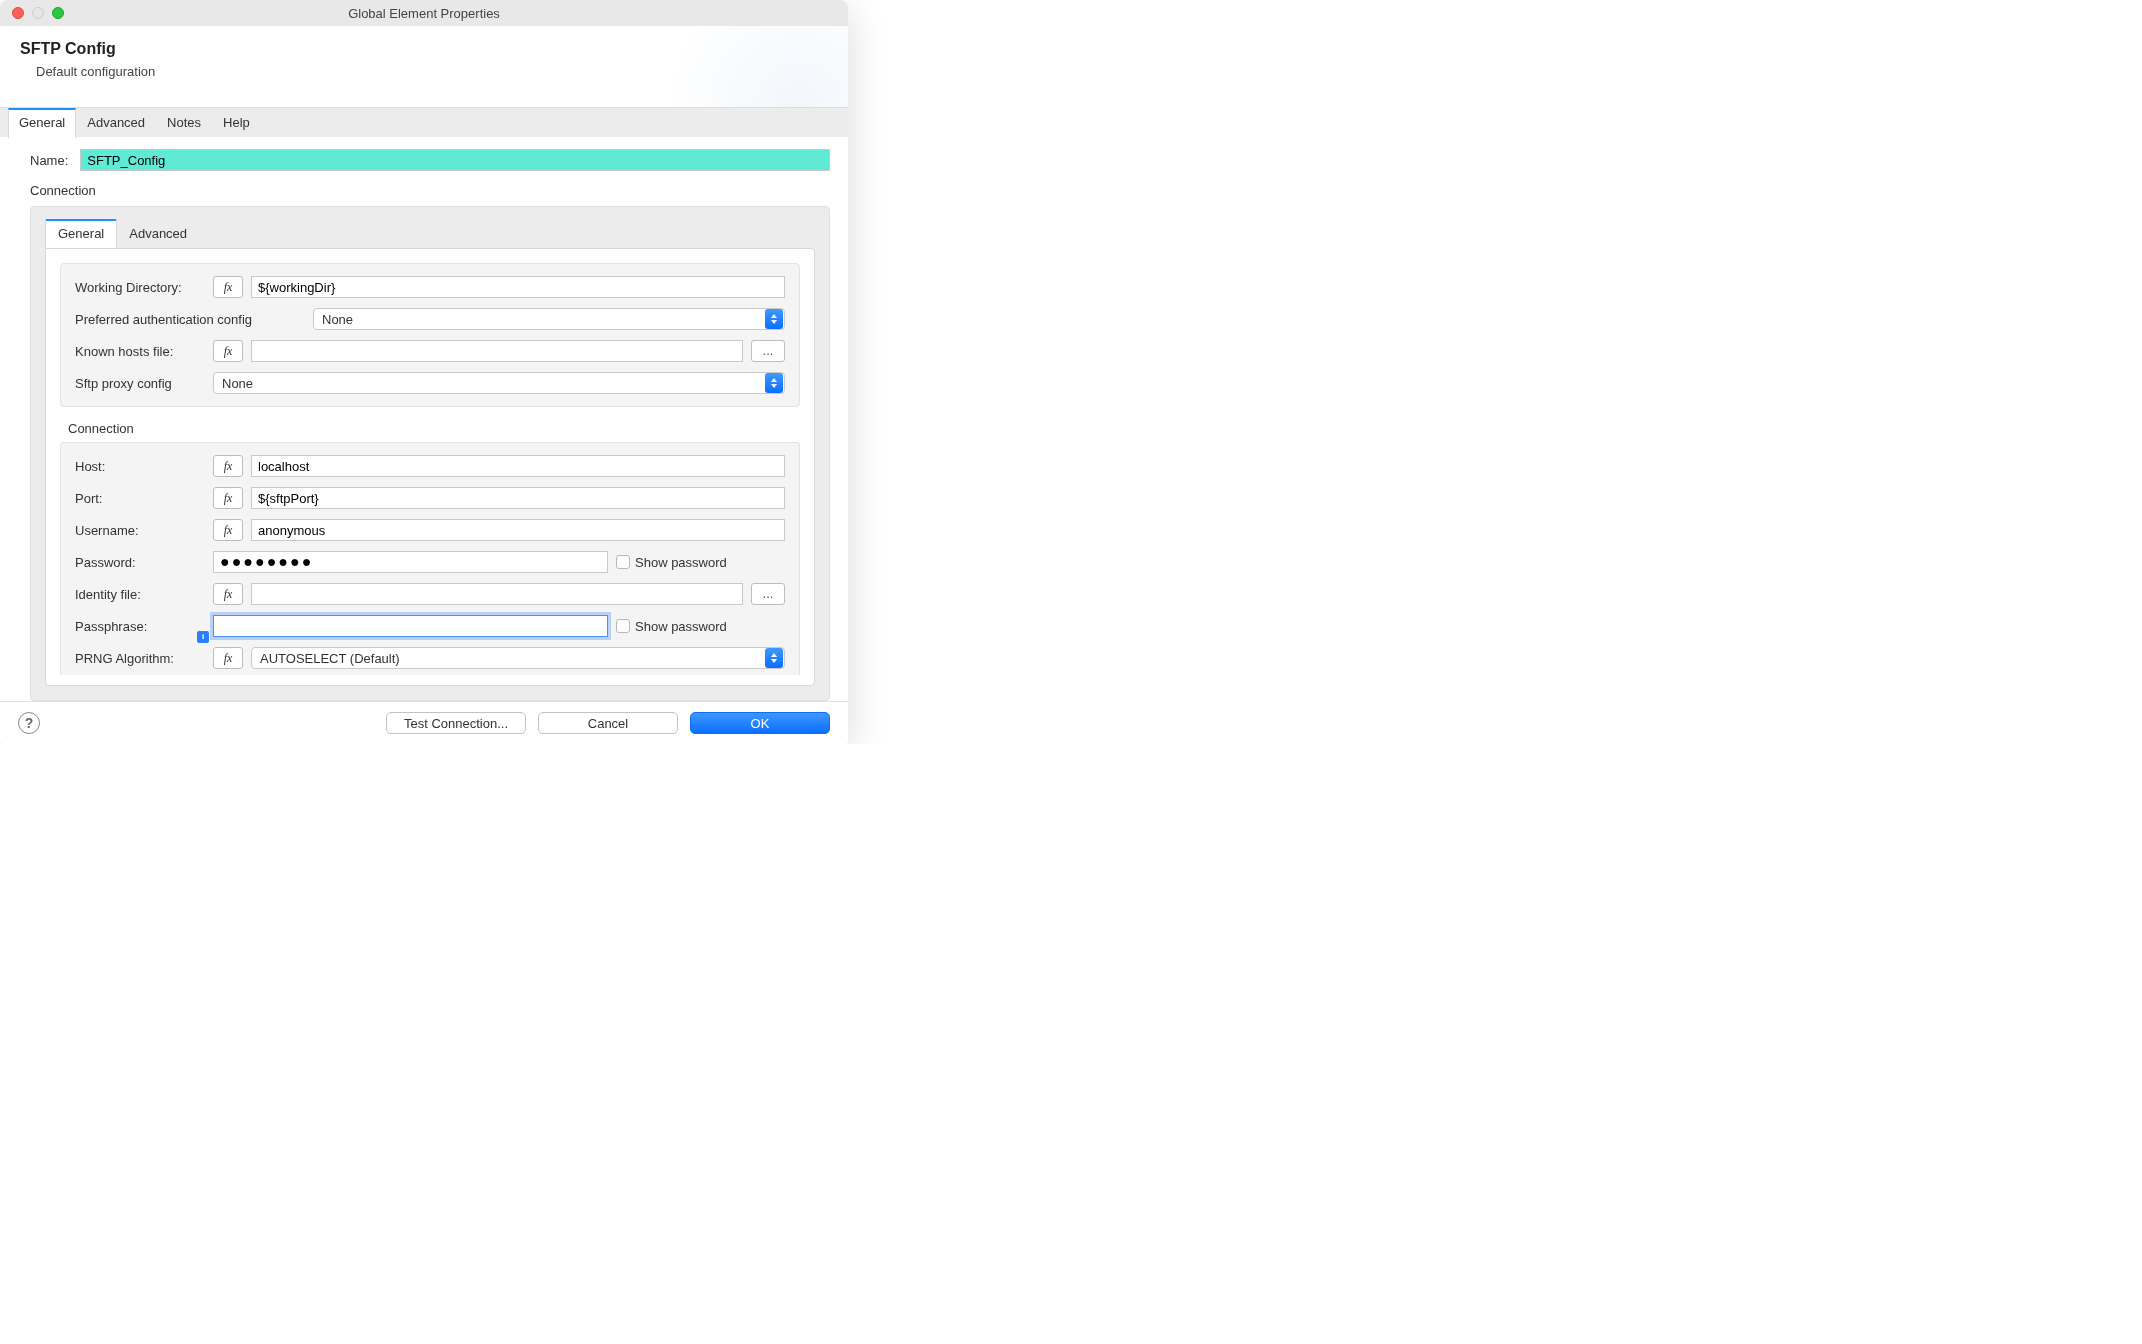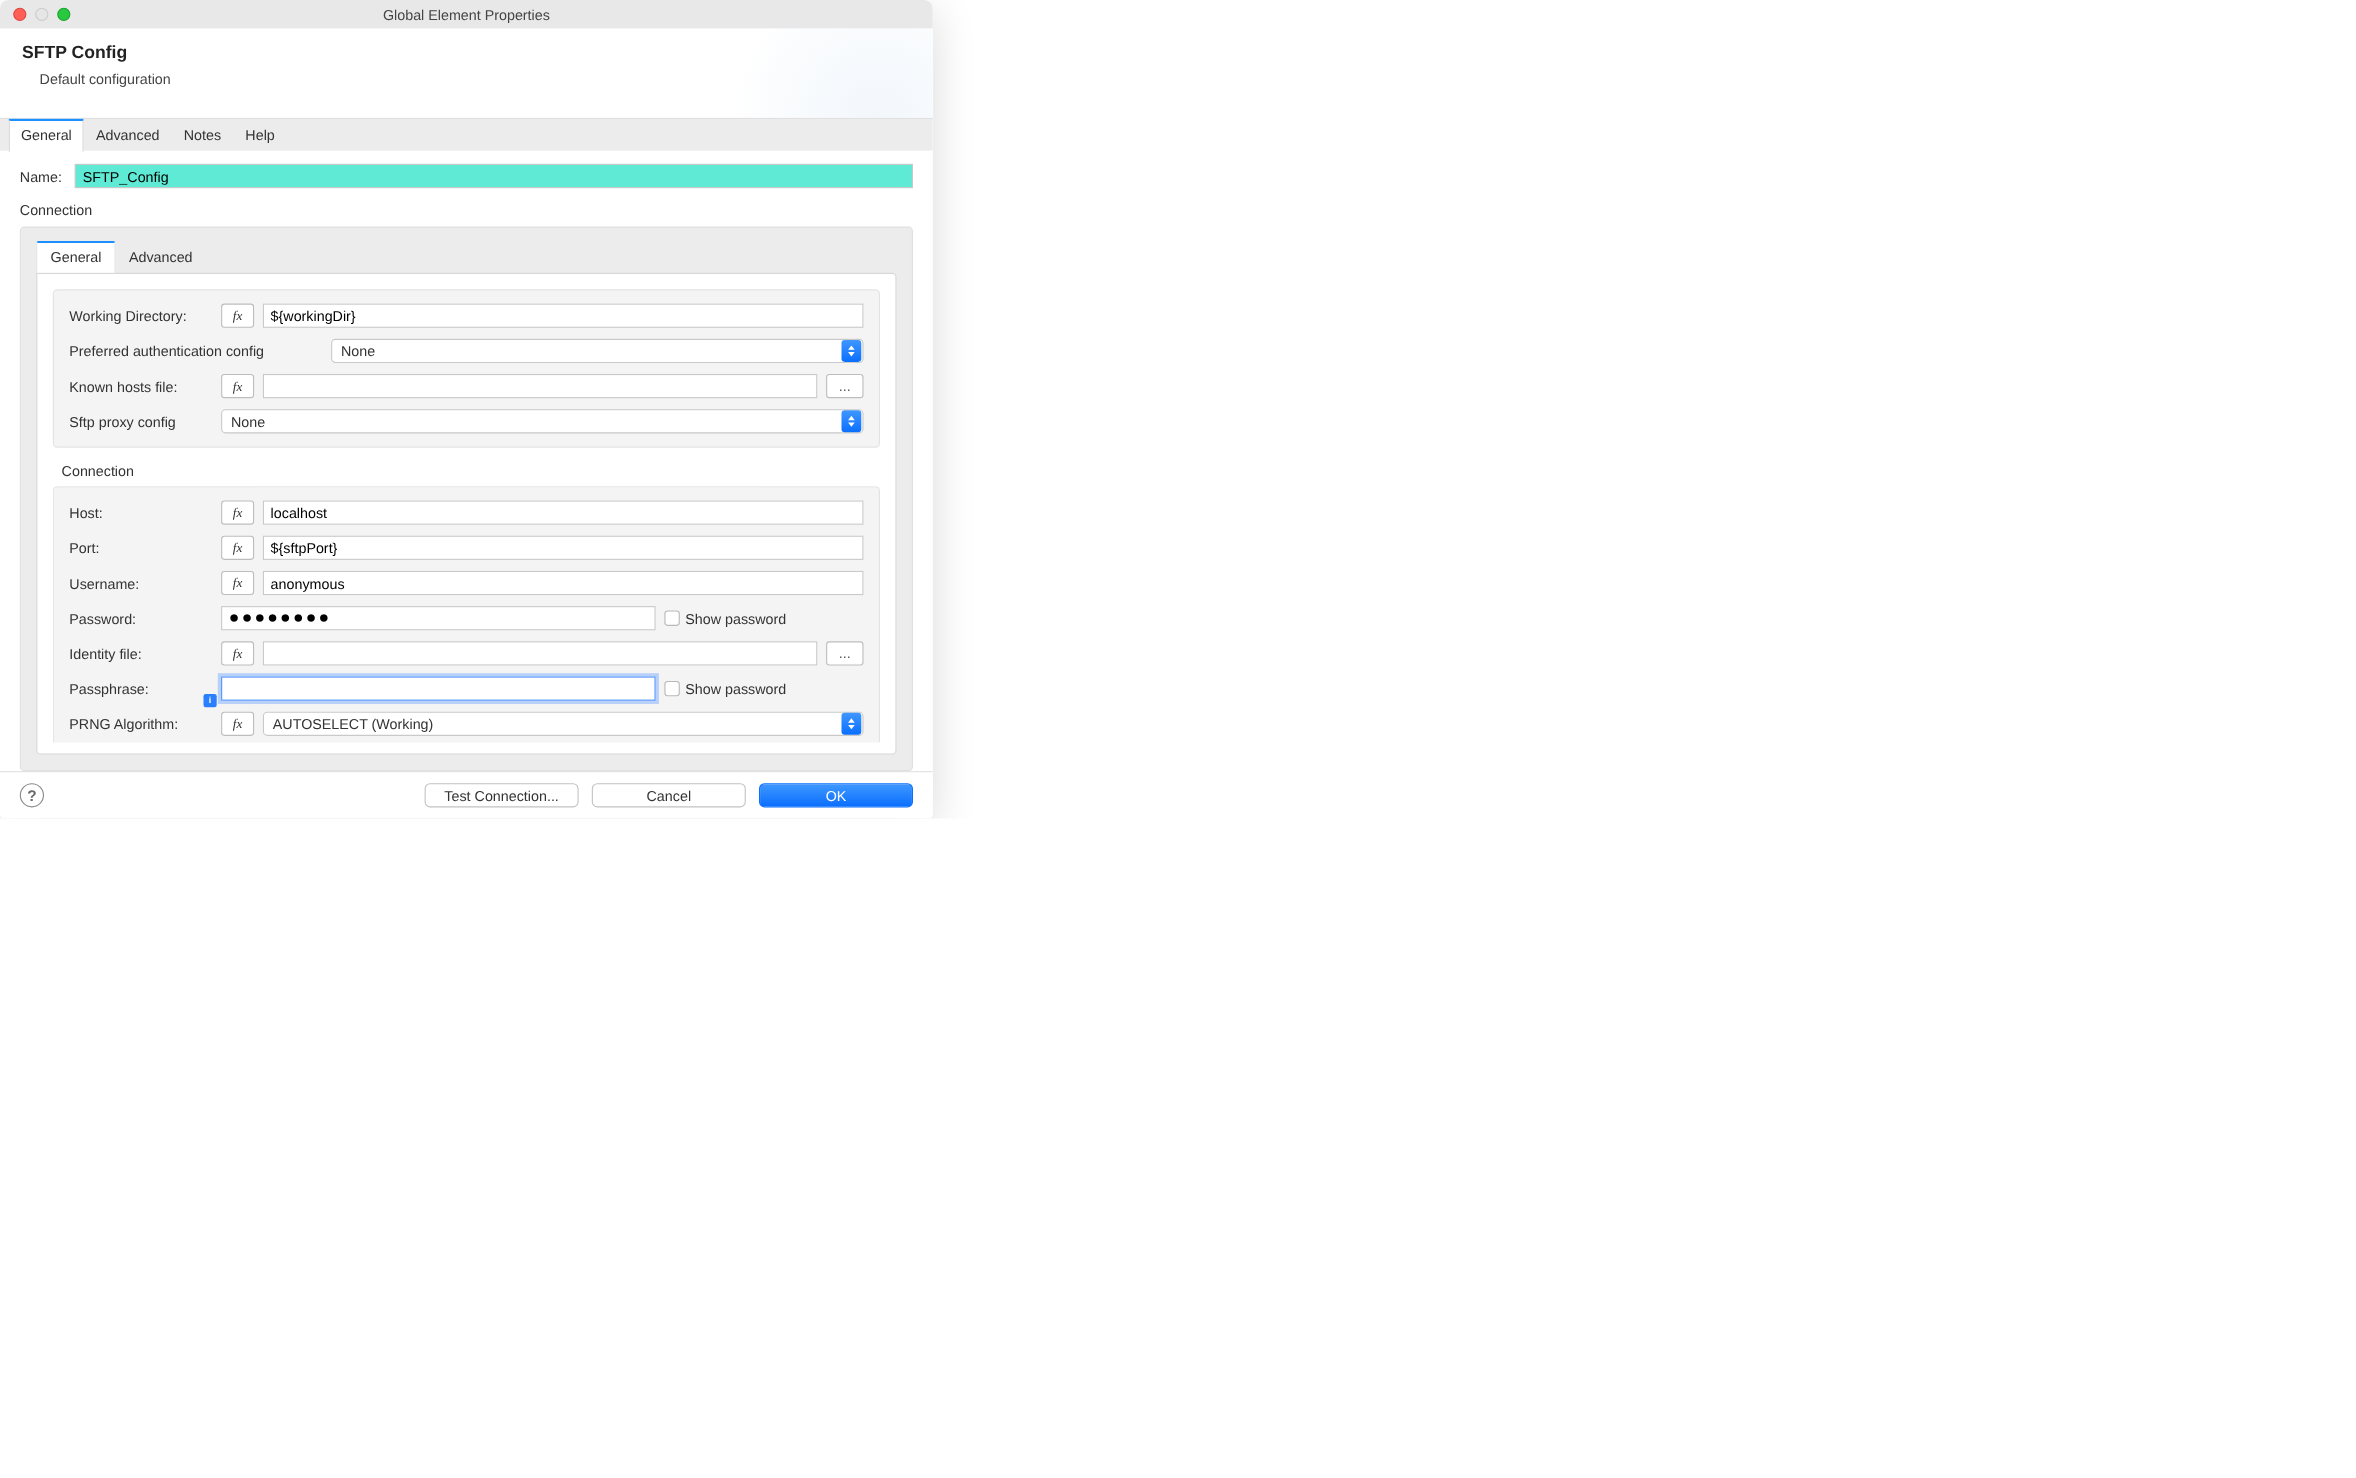--- a/index.html
+++ b/index.html
@@ -317,20 +317,21 @@
     cursor: default;
   }
   .mac-btn.primary {
     background: linear-gradient(#3f97ff, #0a6fff);
     border: 1px solid #0a6fff;
     color: #fff;
   }
   .scroll-cut {
     max-height: 612px;
     overflow: hidden;
+    padding-left: 12px;
   }
   .password-dots {
     letter-spacing: 2px;
     font-family: Arial, sans-serif;
     font-size: 16px;
     line-height: 18px;
   }
   .info-badge {
     position: absolute;
     width: 12px;
@@ -466,21 +467,21 @@
             <label class="check-label">
               <span class="checkbox"></span>
               <span>Show password</span>
             </label>
           </div>
 
           <div class="form-row">
             <div class="flabel">PRNG Algorithm:</div>
             <div class="fx-btn">fx</div>
             <div class="mac-select">
-              <span>AUTOSELECT (Working)</span>
+              <span>AUTOSELECT (Default)</span>
               <span class="chevrons"></span>
             </div>
           </div>
 
         </div>
         <div class="fade-bottom"></div>
 
       </div>
     </div>
 

